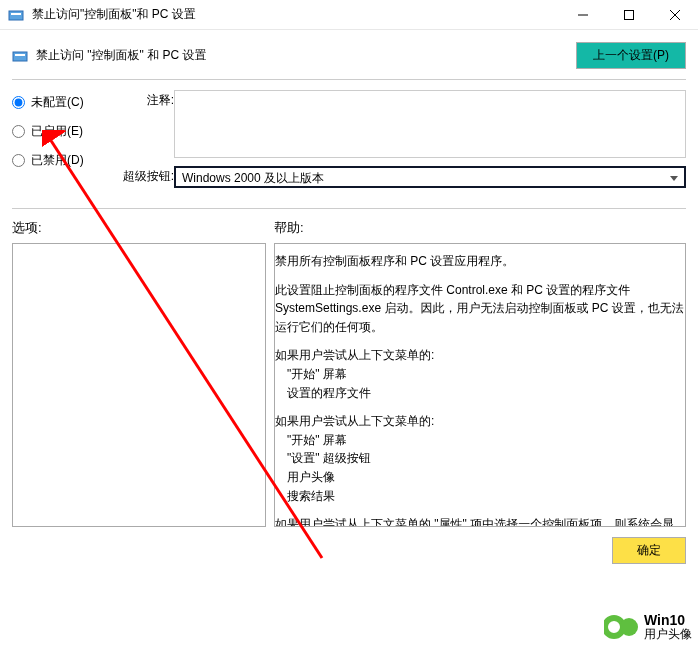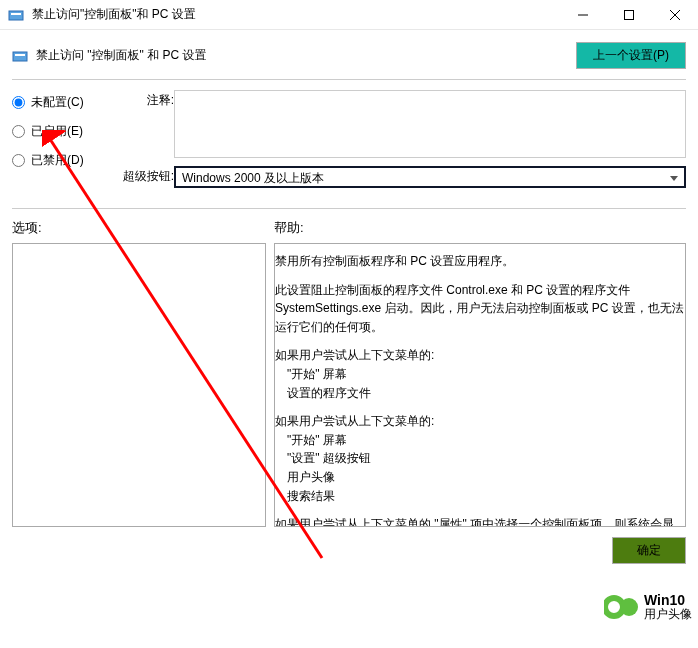--- a/index.html
+++ b/index.html
@@ -38,25 +38,25 @@
     .bottom-labels .lbl:first-child { width: 262px; }
 
     .panels { display: flex; padding: 6px 12px 0 12px; gap: 8px; }
     .panel { border: 1px solid #aaa; height: 284px; background: #fff; overflow: auto; padding: 8px 0; font-size: 12px; line-height: 1.55; }
     .panel-options { flex: 0 0 254px; }
     .panel-help { flex: 1; }
     .panel-help p { margin: 0 0 10px 0; }
     .indent { display: block; margin-left: 12px; }
 
     .footer { display: flex; justify-content: flex-end; padding: 10px 12px; gap: 8px; }
-    .footer-btn { padding: 4px 24px; border: 1px solid #adadad; background: #4d7c0f; font-size: 12px; cursor: pointer; }
+    .footer-btn { padding: 4px 24px; border: 1px solid #adadad; background: #fde047; font-size: 12px; cursor: pointer; }
 
     .arrow-annot { position: absolute; left: 42px; top: 130px; pointer-events: none; }
 
-    .watermark { position: absolute; right: 0; bottom: 20px; display: flex; align-items: center; padding: 4px 6px; }
+    .watermark { position: absolute; right: 0; bottom: 0; display: flex; align-items: center; padding: 4px 6px; }
     .watermark-text { font-size: 12px; line-height: 1.1; margin-left: 6px; }
     .watermark-text .t1 { font-weight: bold; font-size: 14px; }
   </style>
 </head>
 <body>
 
 <div class="titlebar">
   <span class="titlebar-icon">
     <svg viewBox="0 0 16 16">
         <rect x="1" y="4" width="14" height="9" fill="#5ba3e0" stroke="#2d6db3"></rect>

